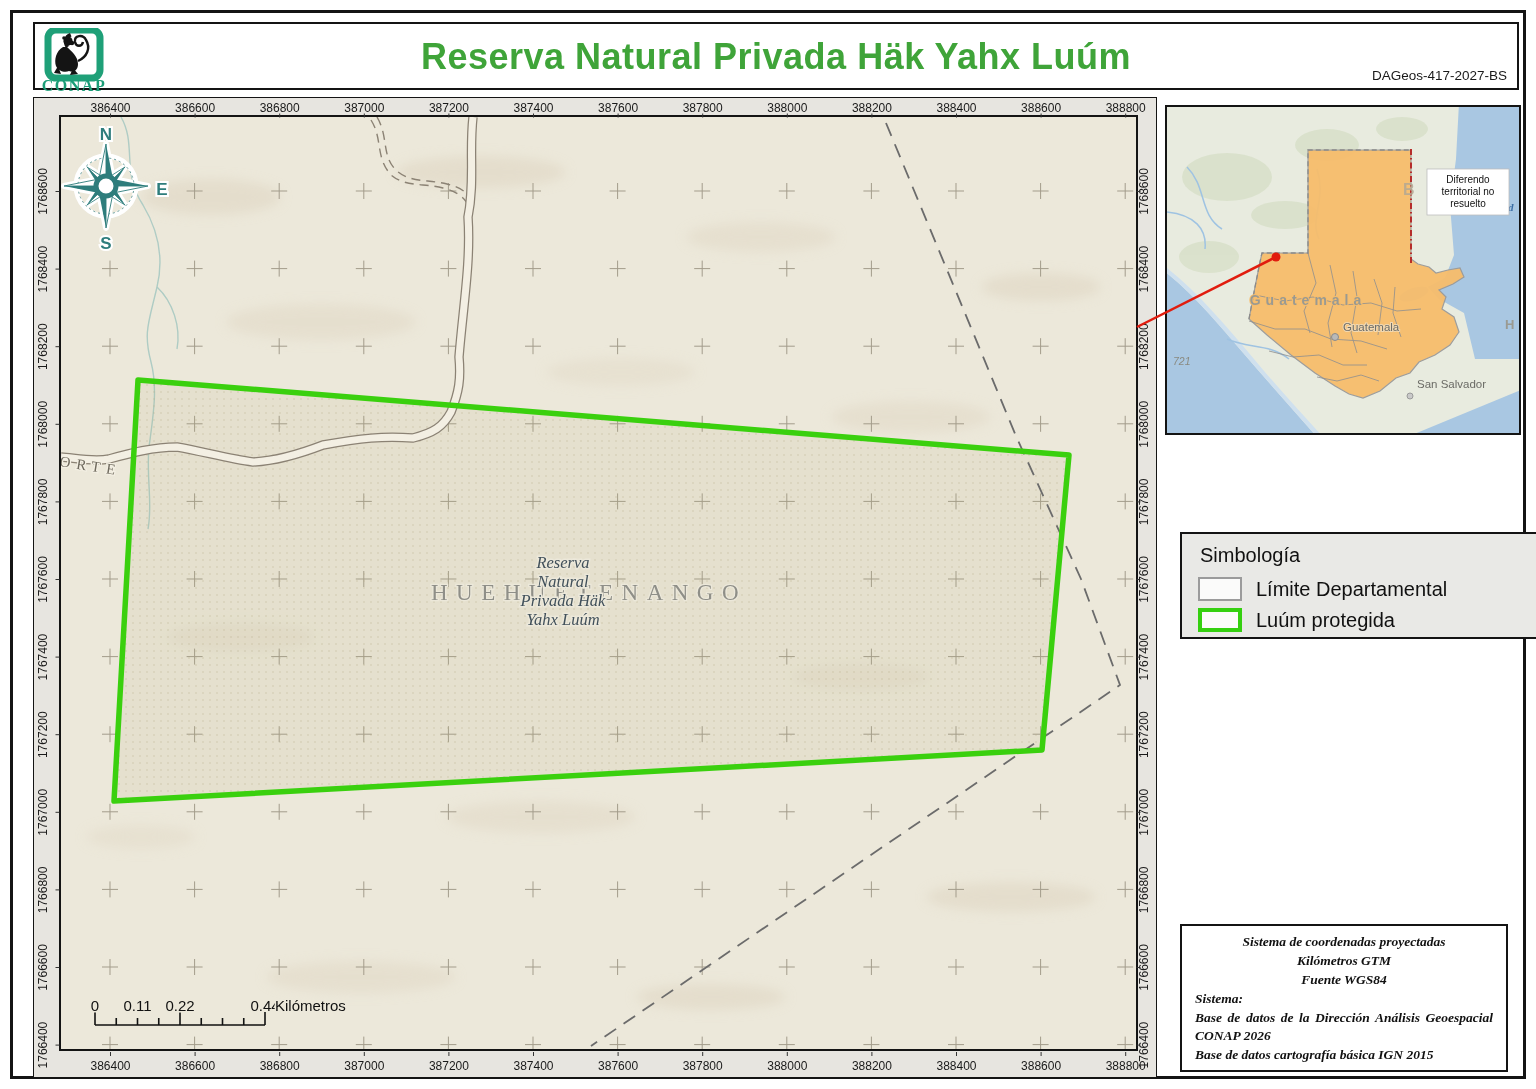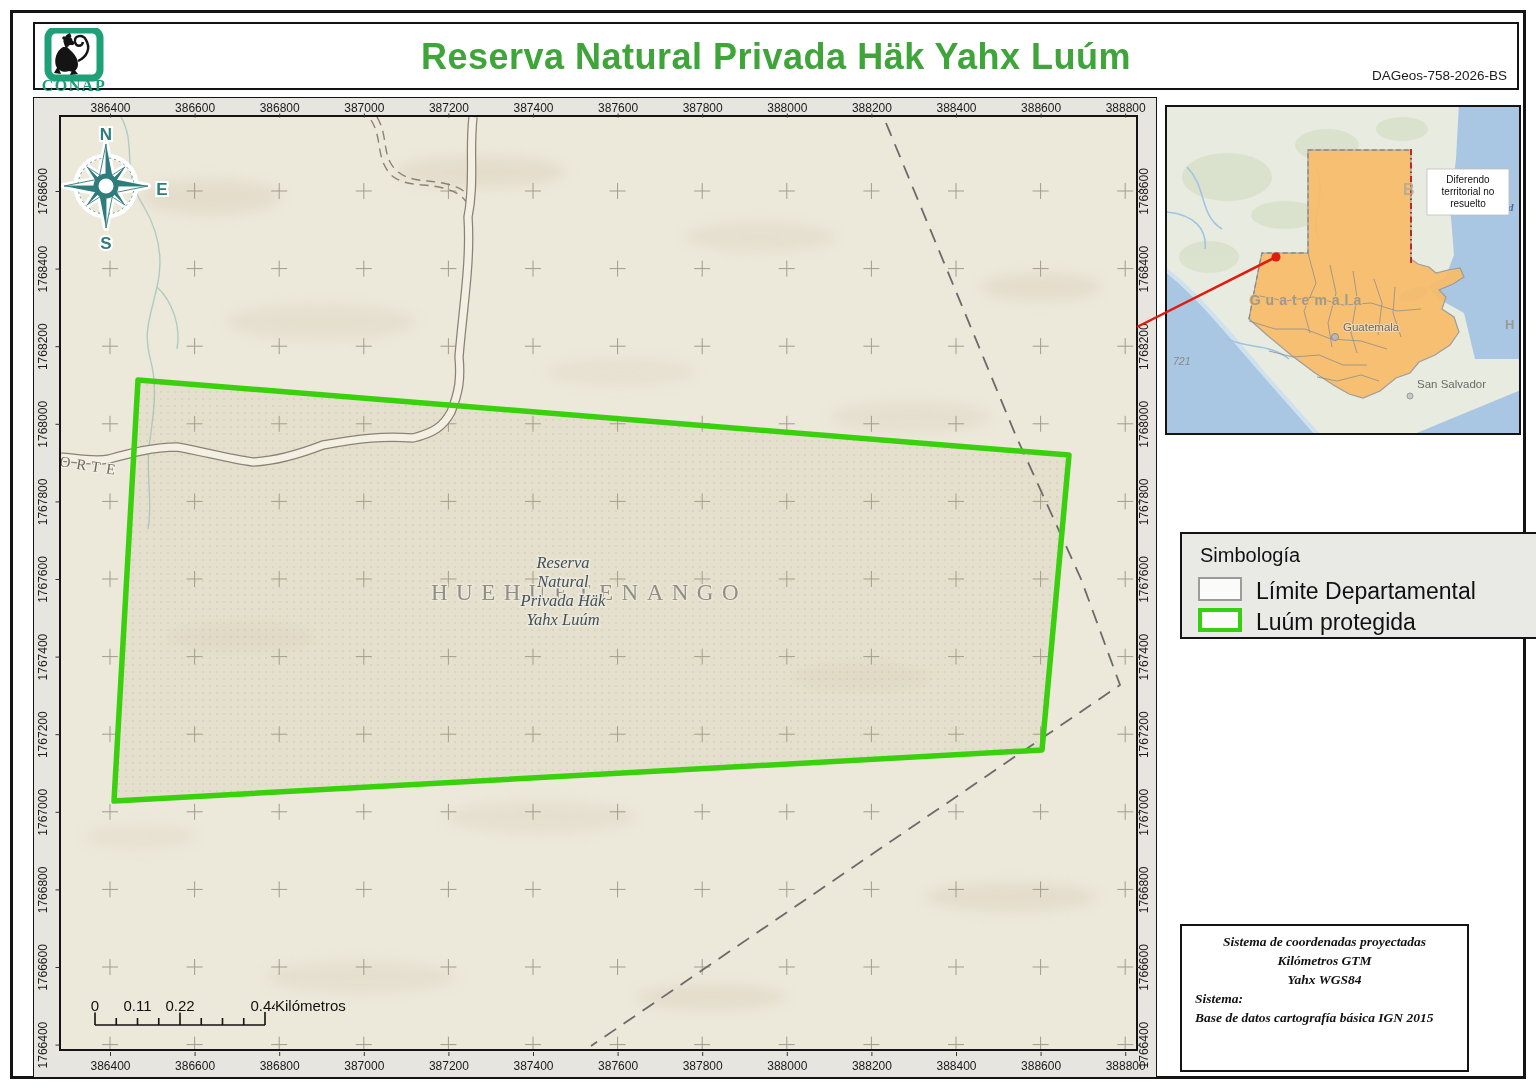--- a/index.html
+++ b/index.html
@@ -16,22 +16,22 @@
   #bands{position:absolute;left:0;top:0;width:1124px;height:981px;pointer-events:none;}
   .tick-label{font-size:12px;fill:#1a1a1a;}
   
   #inset-box{position:absolute;left:1165px;top:105px;width:356px;height:330px;border:2px solid #141414;box-sizing:border-box;background:#e7eadf;overflow:hidden;}
   #legend-box{position:absolute;left:1180px;top:532px;width:387px;height:107px;border:2px solid #141414;background:#e9e9e6;box-sizing:border-box;}
   #legend-title{position:absolute;left:18px;top:10px;font-size:20px;color:#111;}
   .legend-row{position:absolute;left:16px;height:28px;}
   .swatch{position:absolute;left:0;top:1px;width:44px;height:24px;background:#fbfbfa;box-sizing:border-box;}
   .swatch-gray{border:2px solid #9b9b9b;}
   .swatch-green{border:4px solid #35d010;}
-  .legend-label{position:absolute;left:58px;top:2px;font-size:23px;color:#111;white-space:nowrap;}
-  #credits-box{position:absolute;left:1180px;top:924px;width:289px;height:148px;border:2px solid #141414;background:#fff;box-sizing:border-box;padding:7px 13px;font-family:"Liberation Serif",serif;font-weight:bold;font-style:italic;font-size:13.5px;color:#111;line-height:1.4;}
+  .legend-label{position:absolute;left:58px;top:2px;font-size:20px;color:#111;white-space:nowrap;}
+  #credits-box{position:absolute;left:1180px;top:924px;width:328px;height:148px;border:2px solid #141414;background:#fff;box-sizing:border-box;padding:7px 13px;font-family:"Liberation Serif",serif;font-weight:bold;font-style:italic;font-size:13.5px;color:#111;line-height:1.4;}
   .cred-center{text-align:center;}
   .cred-just{text-align:justify;}
   #red-overlay{position:absolute;left:0;top:0;width:1536px;height:1089px;pointer-events:none;}
   text{user-select:none;}
 </style>
 </head>
 <body>
 
 <div id="page">
   <div id="outer-border"></div>
@@ -47,21 +47,21 @@
           <path d="M24,19 C17,23 15,32 17,38 C19,43 26,45 30,43 C35,45 39,42 39,36 C39,28 32,23 28,19 Z"></path>
           <path d="M19,38 l-4,7 l7,1 z"></path>
           <path d="M34,40 l5,6 l-8,1 z"></path>
           <path d="M27,20 C23,14 25,7 31,5 l1.5,3.5 C28,10 27,14 30,18 Z"></path>
           <path d="M39,33 C48,29 52,20 47,12 C44,6 35,7 36,14 C37,19 43,19 44,14" stroke="#141414" stroke-width="2.4" fill="none"></path>
         </g>
         <text x="35" y="63" text-anchor="middle" font-family="Liberation Serif,serif" font-weight="bold" font-size="16" letter-spacing="1.5" fill="#1b9d77">CONAP</text>
       </svg>
     </div>
     <div id="title">Reserva Natural Privada Häk Yahx Luúm</div>
-    <div id="docid">DAGeos-758-2026-BS</div>
+    <div id="docid">DAGeos-417-2027-BS</div>
   </div>
 
   <div id="map-panel">
     <div id="map-inner">
       <svg id="mapsvg" width="1075" height="932" viewBox="0 0 1075 932">
         <defs>
           <pattern id="dots" width="7" height="7" patternUnits="userSpaceOnUse">
             <circle cx="2" cy="2" r=".75" fill="#b2a987" opacity=".55"></circle>
           </pattern>
           <filter id="soft" x="-40%" y="-40%" width="180%" height="180%">
@@ -340,22 +340,23 @@
     </div>
     <div class="legend-row" style="top:73px;">
       <div class="swatch swatch-green"></div>
       <div class="legend-label">Luúm protegida</div>
     </div>
   </div>
 
   <div id="credits-box">
     <div class="cred-center">Sistema de coordenadas proyectadas</div>
     <div class="cred-center">Kilómetros GTM</div>
-    <div class="cred-center">Yahx WGS84</div>
+    <div class="cred-center">Fuente WGS84</div>
     <div>Sistema:</div>
+    <div class="cred-just">Base de datos de la Dirección Análisis Geoespacial CONAP 2026</div>
     <div>Base de datos cartografía básica IGN 2015</div>
   </div>
 
   <svg id="red-overlay">
     <line x1="1137" y1="327" x2="1274" y2="258" stroke="#e11c0e" stroke-width="2.5"></line>
     <circle cx="1276" cy="257" r="4.5" fill="#e11c0e"></circle>
   </svg>
 </div>
 
 </body></html>

